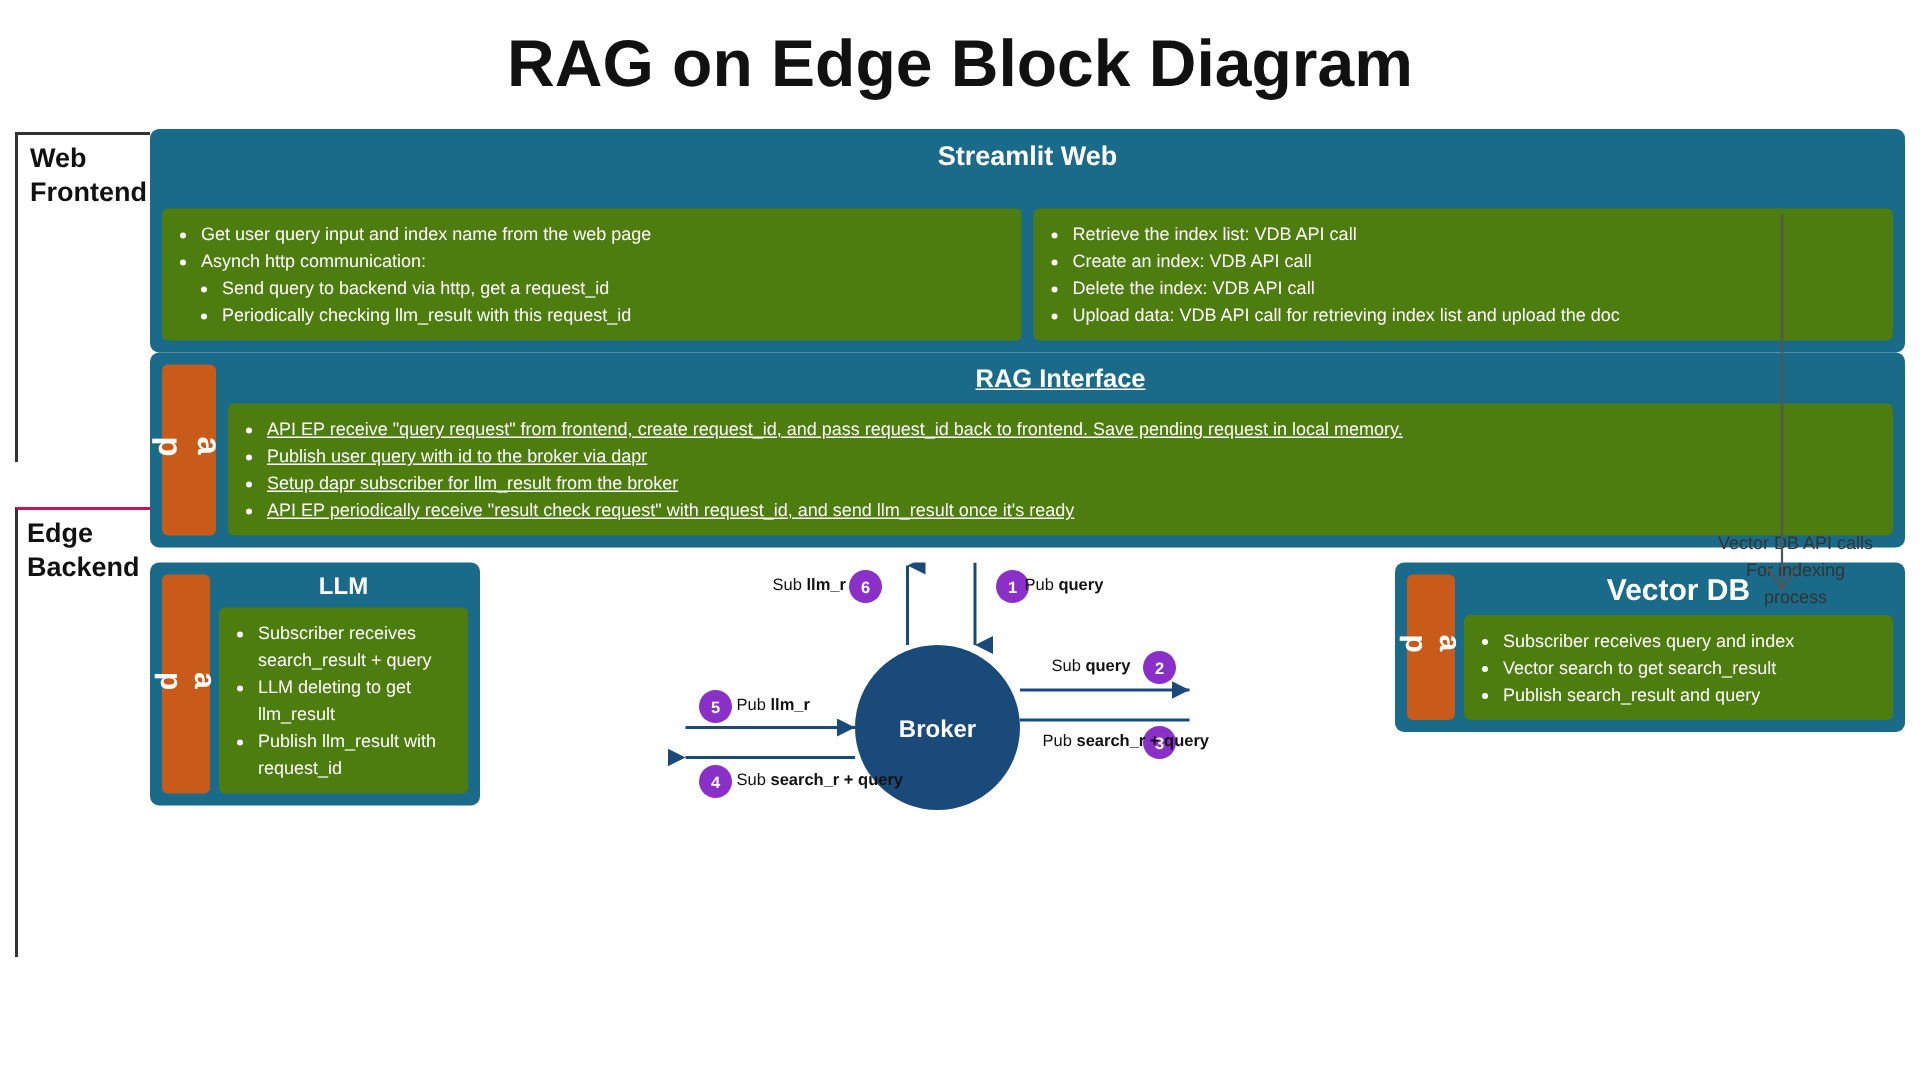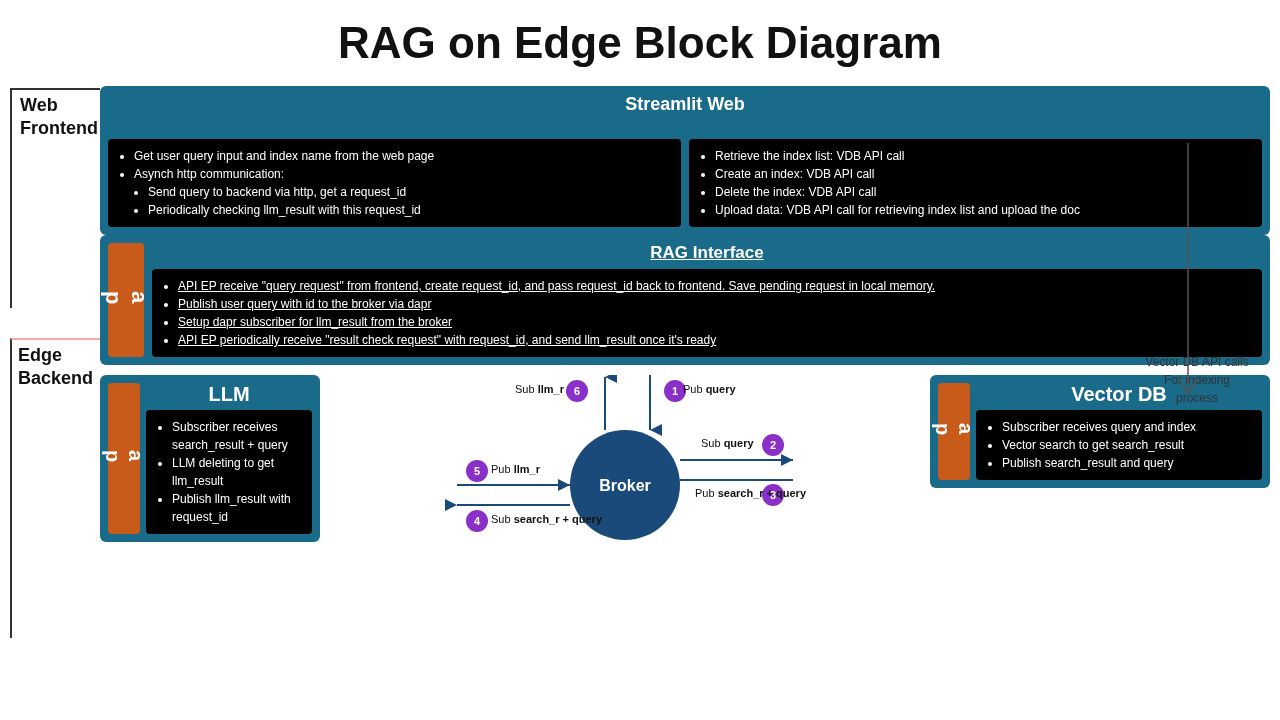--- a/index.html
+++ b/index.html
@@ -43,21 +43,21 @@
       border-top: 2px solid #333;
       padding-left: 6px;
       height: 220px;
     }
 
     .label-edge-backend {
       display: flex;
       flex-direction: column;
       align-items: flex-start;
       border-left: 2px solid #333;
-      border-top: 2px solid #fca5a5;
+      border-top: 2px solid #be185d;
       padding-left: 6px;
       height: 300px;
       margin-top: 30px;
     }
 
     .section-label {
       font-size: 18px;
       font-weight: bold;
       color: #111;
       line-height: 1.3;
@@ -90,21 +90,21 @@
       margin-bottom: 24px;
     }
 
     .streamlit-body {
       display: flex;
       flex-direction: row;
       gap: 8px;
     }
 
     .green-box {
-      background: #000000;
+      background: #4d7c0f;
       border-radius: 4px;
       padding: 8px 10px;
       color: white;
       font-size: 12px;
       line-height: 1.5;
       flex: 1;
     }
 
     .green-box ul {
       list-style: disc;
@@ -207,21 +207,21 @@
       letter-spacing: 4px;
       padding: 8px 0;
     }
 
     .llm-content {
       flex: 1;
     }
 
     .llm-title {
       text-align: center;
-      font-size: 20px;
+      font-size: 16px;
       font-weight: bold;
       color: white;
       margin-bottom: 4px;
     }
 
     
     .broker-area {
       flex: 1;
       display: flex;
       flex-direction: column;

